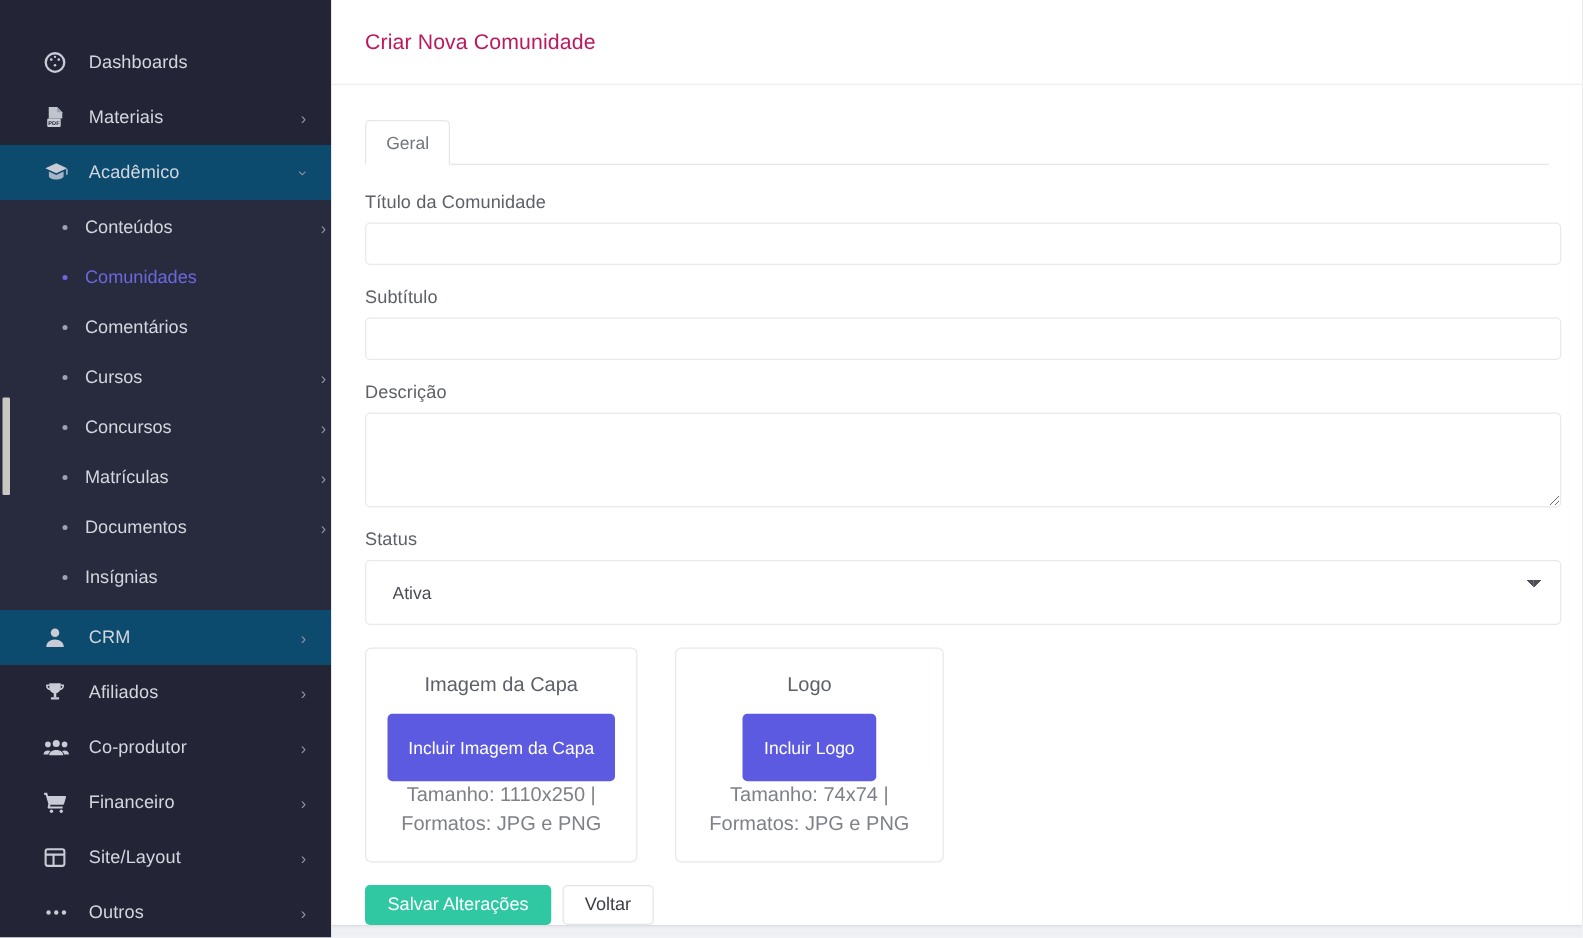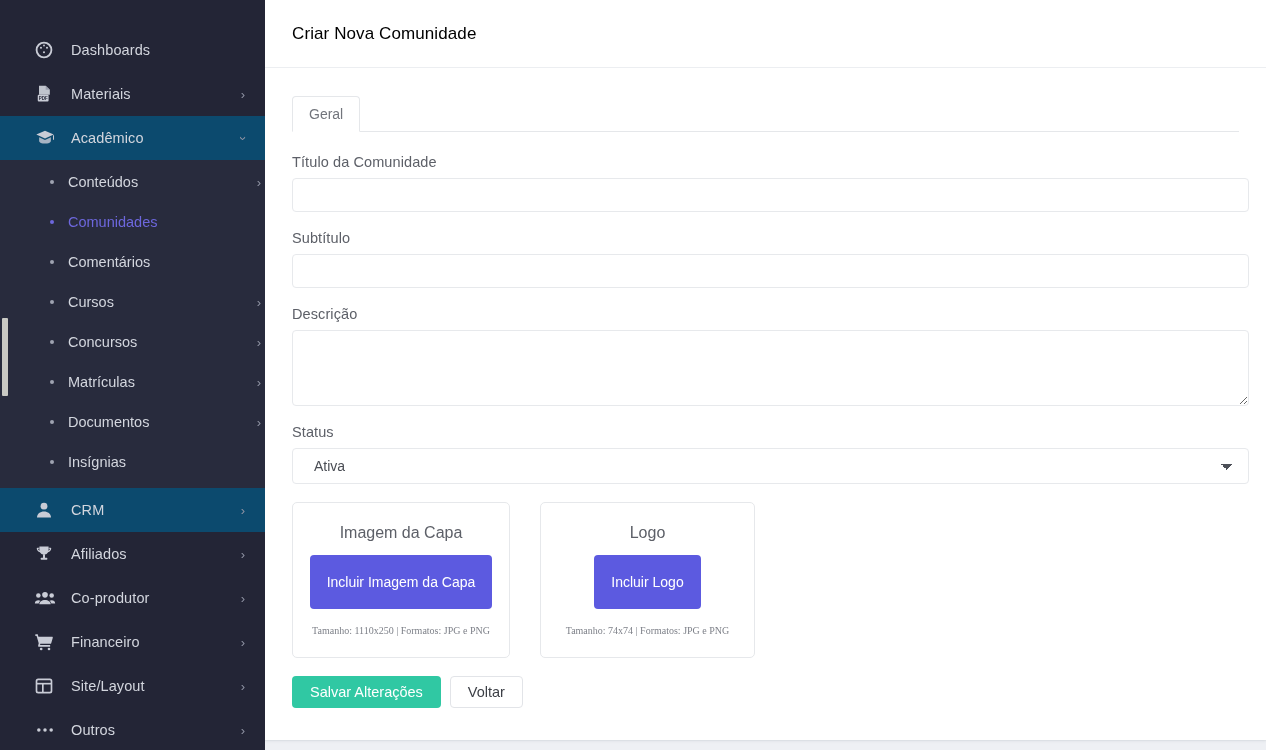--- a/index.html
+++ b/index.html
@@ -112,21 +112,21 @@
   }
   #card-header {
     height: 68px;
     border-bottom: 1px solid #eceef1;
     display: flex;
     align-items: center;
     padding: 0 27px;
   }
   #page-title {
     font-size: 17px;
-    color: #000000;
+    color: #be185d;
     font-weight: 400;
     letter-spacing: .1px;
   }
 
   #card-body { padding: 28px 27px 0 27px; }
 
   
   .tabs {
     display: flex;
     align-items: flex-end;
@@ -170,21 +170,21 @@
     font-family: "Liberation Sans", sans-serif;
     margin-bottom: 18px;
   }
   textarea.finput {
     height: 76px;
     padding: 8px 11px;
     resize: vertical;
     line-height: 1.4;
   }
   select.finput {
-    height: 36px;
+    height: 52px;
     padding-left: 21px;
     appearance: none;
     -webkit-appearance: none;
     background-image:
       linear-gradient(45deg, transparent 50%, #4c4f57 50%),
       linear-gradient(135deg, #4c4f57 50%, transparent 50%);
     background-position:
       calc(100% - 21px) 15px,
       calc(100% - 15px) 15px;
     background-size: 6px 6px, 6px 6px;
@@ -215,25 +215,24 @@
     color: #fff;
     border: none;
     border-radius: 4px;
     font-size: 14px;
     padding: 20px 17px;
     cursor: pointer;
     font-family: "Liberation Sans", sans-serif;
     line-height: 1;
   }
   .upload-hint {
-    margin-top: 15px;
-    font-size: 10px;
+    margin-top: 0;
+    font-size: 16px;
     color: #7e8189;
     line-height: 1.45;
-    font-family: Liberation Serif, serif;
   }
 
   
   .actions { display: flex; gap: 9px; padding-bottom: 20px; }
   .btn-green {
     background: #30c8a3;
     color: #fff;
     border: none;
     border-radius: 4px;
     font-size: 14.5px;

